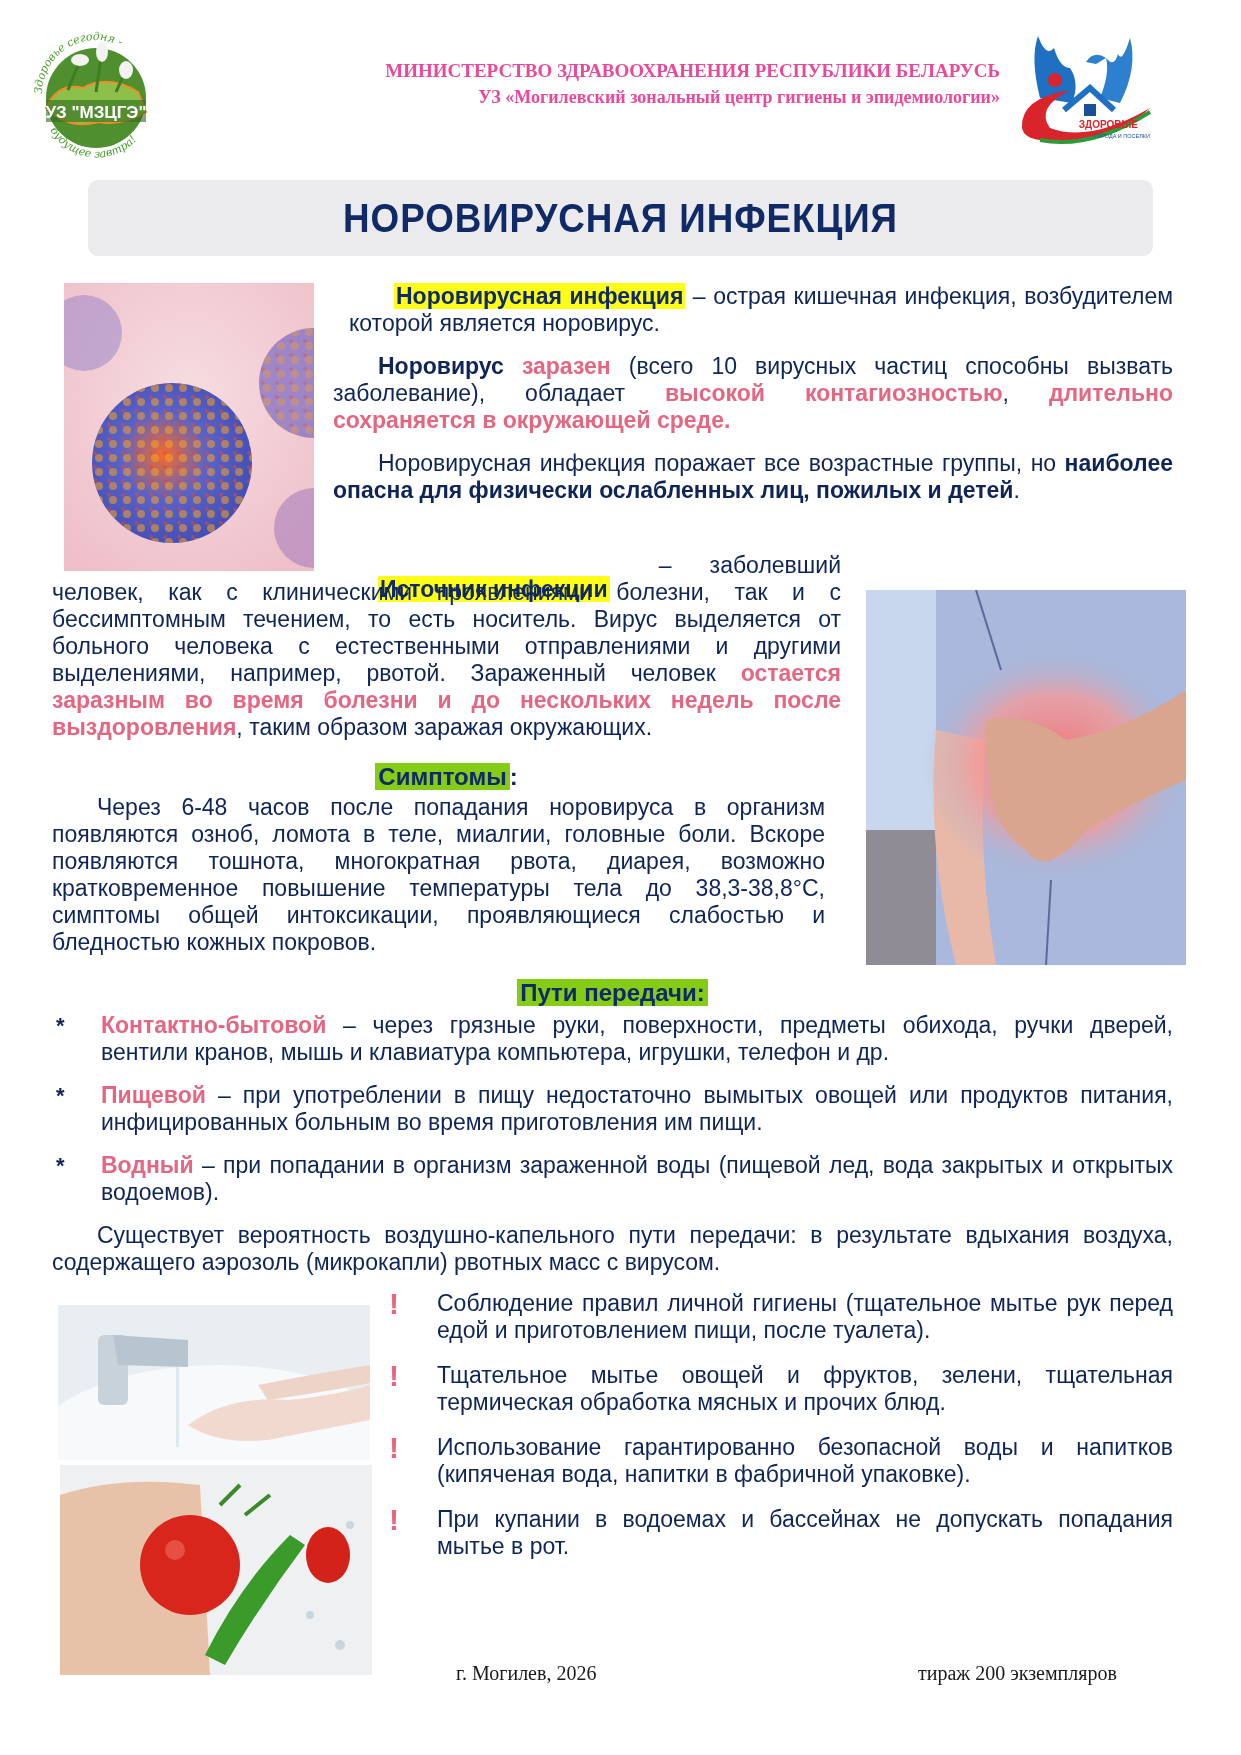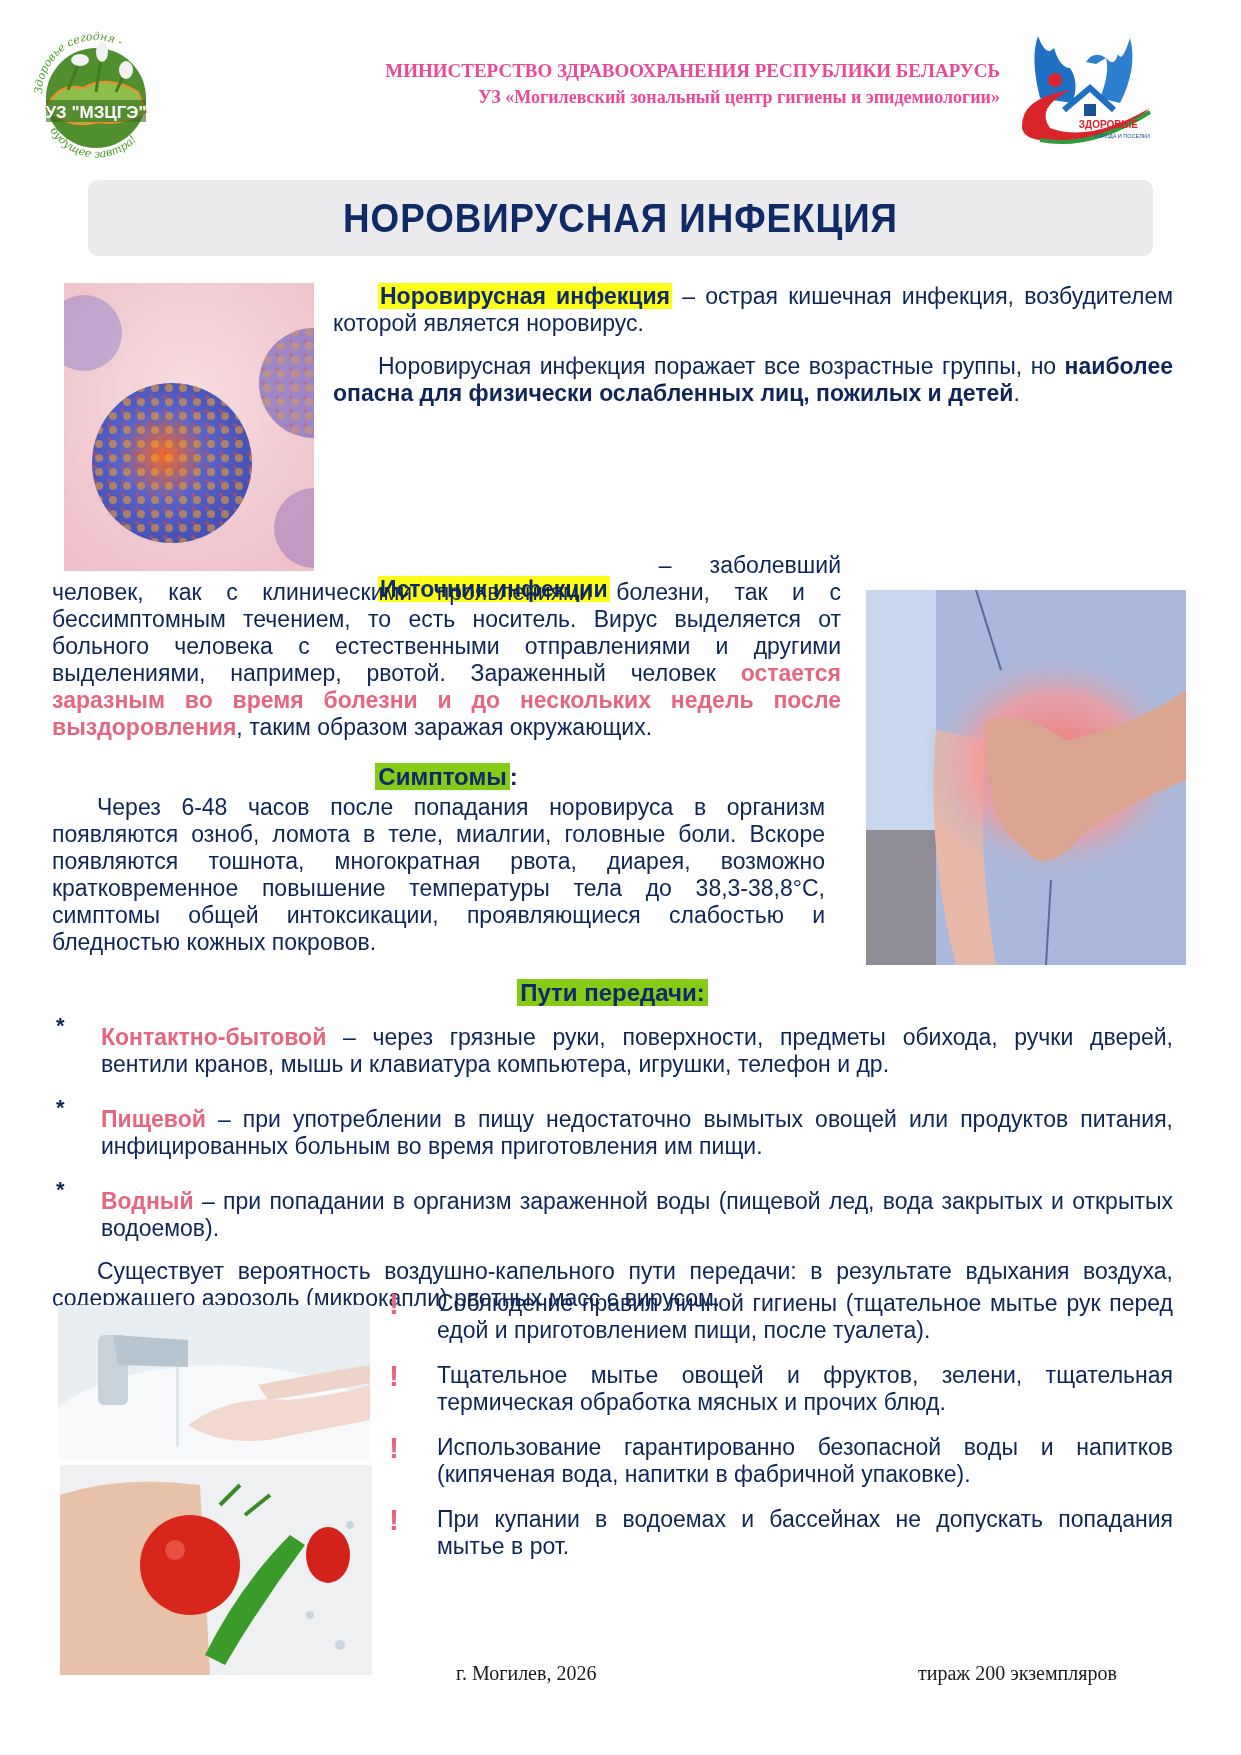--- a/index.html
+++ b/index.html
@@ -20,21 +20,21 @@
   
   .p{font-size:23px;line-height:27px;text-align:justify;color:#0f2557;}
   .ind{text-indent:45px;}
   .hl{background:#fdfd18;font-weight:bold;color:#0f2a66;padding:0 2px;}
   .red{color:#e56681;font-weight:bold;}
   .b{font-weight:bold;}
   .sec-h{text-align:center;font-size:24px;font-weight:bold;}
   .sec-h span{background:#84cc16;color:#0f2a66;padding:0 3px;}
   .bullet{display:flex;font-size:23px;line-height:27px;}
   .bullet .mk{width:45px;flex:none;font-weight:bold;font-size:22px;color:#0f2557;padding-left:4px;}
-  .bullet .tx{flex:1;text-align:justify;margin-top:12px;}
+  .bullet .tx{flex:1;text-align:justify;}
   .ex{display:flex;font-size:23px;line-height:27px;}
   .ex .mk{width:48px;flex:none;color:#e56681;font-size:30px;font-weight:bold;line-height:27px;padding-left:4px;}
   .ex .tx{flex:1;text-align:justify;}
   .footer{font-family:"Liberation Serif","DejaVu Serif",serif;font-size:20px;color:#1a1a1a;}
   
   .img{overflow:hidden;}
 </style>
 </head>
 <body>
 
@@ -100,22 +100,25 @@
     <circle cx="20" cy="50" r="38" fill="#8a78c8" opacity="0.45"></circle>
     <circle cx="250" cy="100" r="55" fill="#7060c0" opacity="0.65"></circle>
     <circle cx="250" cy="100" r="55" fill="url(#spk)" opacity="0.35"></circle>
     <circle cx="250" cy="245" r="40" fill="#9a70b8" opacity="0.5"></circle>
     <circle cx="108" cy="180" r="80" fill="url(#vir)"></circle>
     <circle cx="108" cy="180" r="80" fill="url(#spk)" opacity="0.55"></circle>
   </svg>
 </div>
 
 <div class="abs" style="left:333px;top:283px;width:840px;">
+  <p class="p ind" style="margin:0 0 16px 16px;">
+    <span class="hl">Норовирусная инфекция</span><span> – острая кишечная инфекция, возбудителем которой является норовирус.</span>
+  </p>
   <p class="p ind" style="margin:0 0 16px 0;">
-    <span class="hl">Норовирусная инфекция</span><span> – острая кишечная инфекция, возбудителем которой является норовирус.</span>
+    <span class="b">Норовирус</span> <span class="red">заразен</span><span> (всего 10 вирусных частиц способны вызвать заболевание), обладает </span><span class="red">высокой контагиозностью</span><span>, </span><span class="red">длительно сохраняется в окружающей среде.</span>
   </p>
   <p class="p ind" style="margin:0;">
     <span>Норовирусная инфекция поражает все возрастные группы, но </span><span class="b">наиболее опасна для физически ослабленных лиц, пожилых и детей</span><span>.</span>
   </p>
 </div>
 
 <div class="abs img" style="left:866px;top:590px;width:320px;height:375px;">
   <svg width="320" height="375" viewBox="0 0 320 375">
     <defs>
       <radialGradient id="pain" cx="55%" cy="48%" r="45%">

